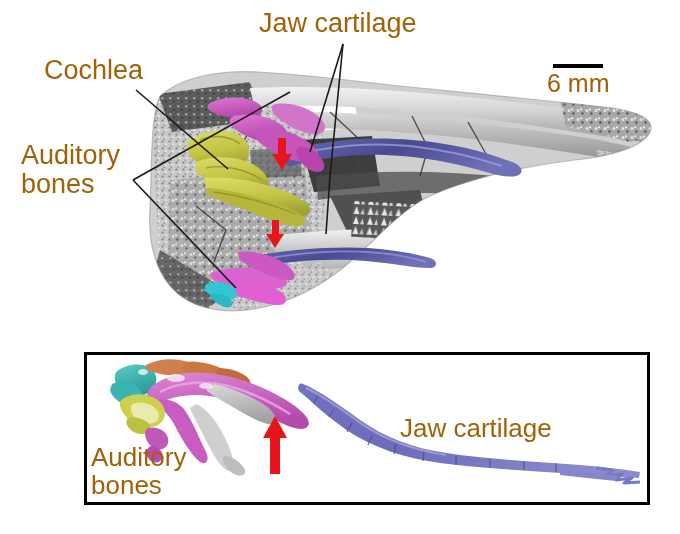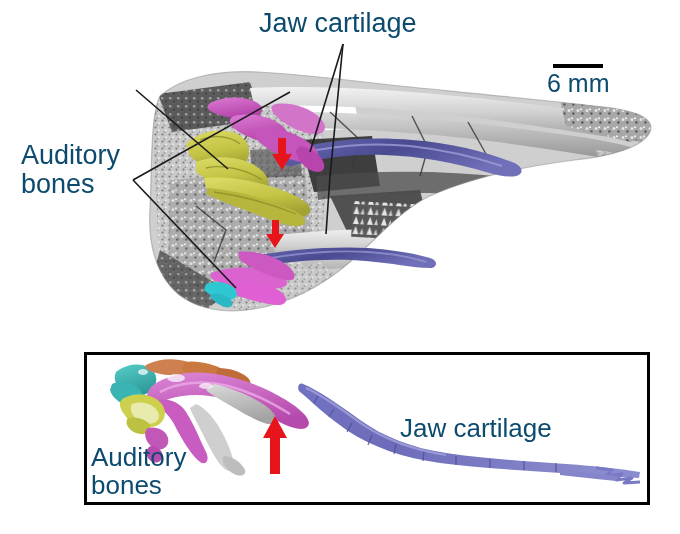--- a/index.html
+++ b/index.html
@@ -20,21 +20,21 @@
   }
   .svg-layer {
     position: absolute;
     left: 0;
     top: 0;
     width: 680px;
     height: 534px;
   }
   .fig-label {
     position: absolute;
-    color: #0c4a6e;
+    color: #a16207;
     font-family: "Liberation Sans", sans-serif;
     line-height: 1.08;
     white-space: pre;
     user-select: none;
   }
   #label-cochlea {
     left: 44px;
     top: 56px;
     font-size: 27px;
   }
@@ -278,20 +278,21 @@
       <path d="M136,90 L228,169"></path>
 
       <path d="M133,180 L290,92"></path>
       <path d="M133,180 L236,288"></path>
 
       <path d="M343,44 L310,152"></path>
       <path d="M343,44 L330,176 L326,234"></path>
     </g>
   </svg>
 
+  <div class="fig-label" id="label-cochlea">Cochlea</div>
 
   <div class="fig-label" id="label-jaw-cartilage-top">Jaw cartilage</div>
 
   <div class="fig-label" id="label-auditory-bones-top">Auditory
 bones</div>
 
   <div id="scale-bar-line"></div>
   <div class="fig-label" id="label-scale">6 mm</div>
 
   <div id="bottom-panel-frame"></div>

